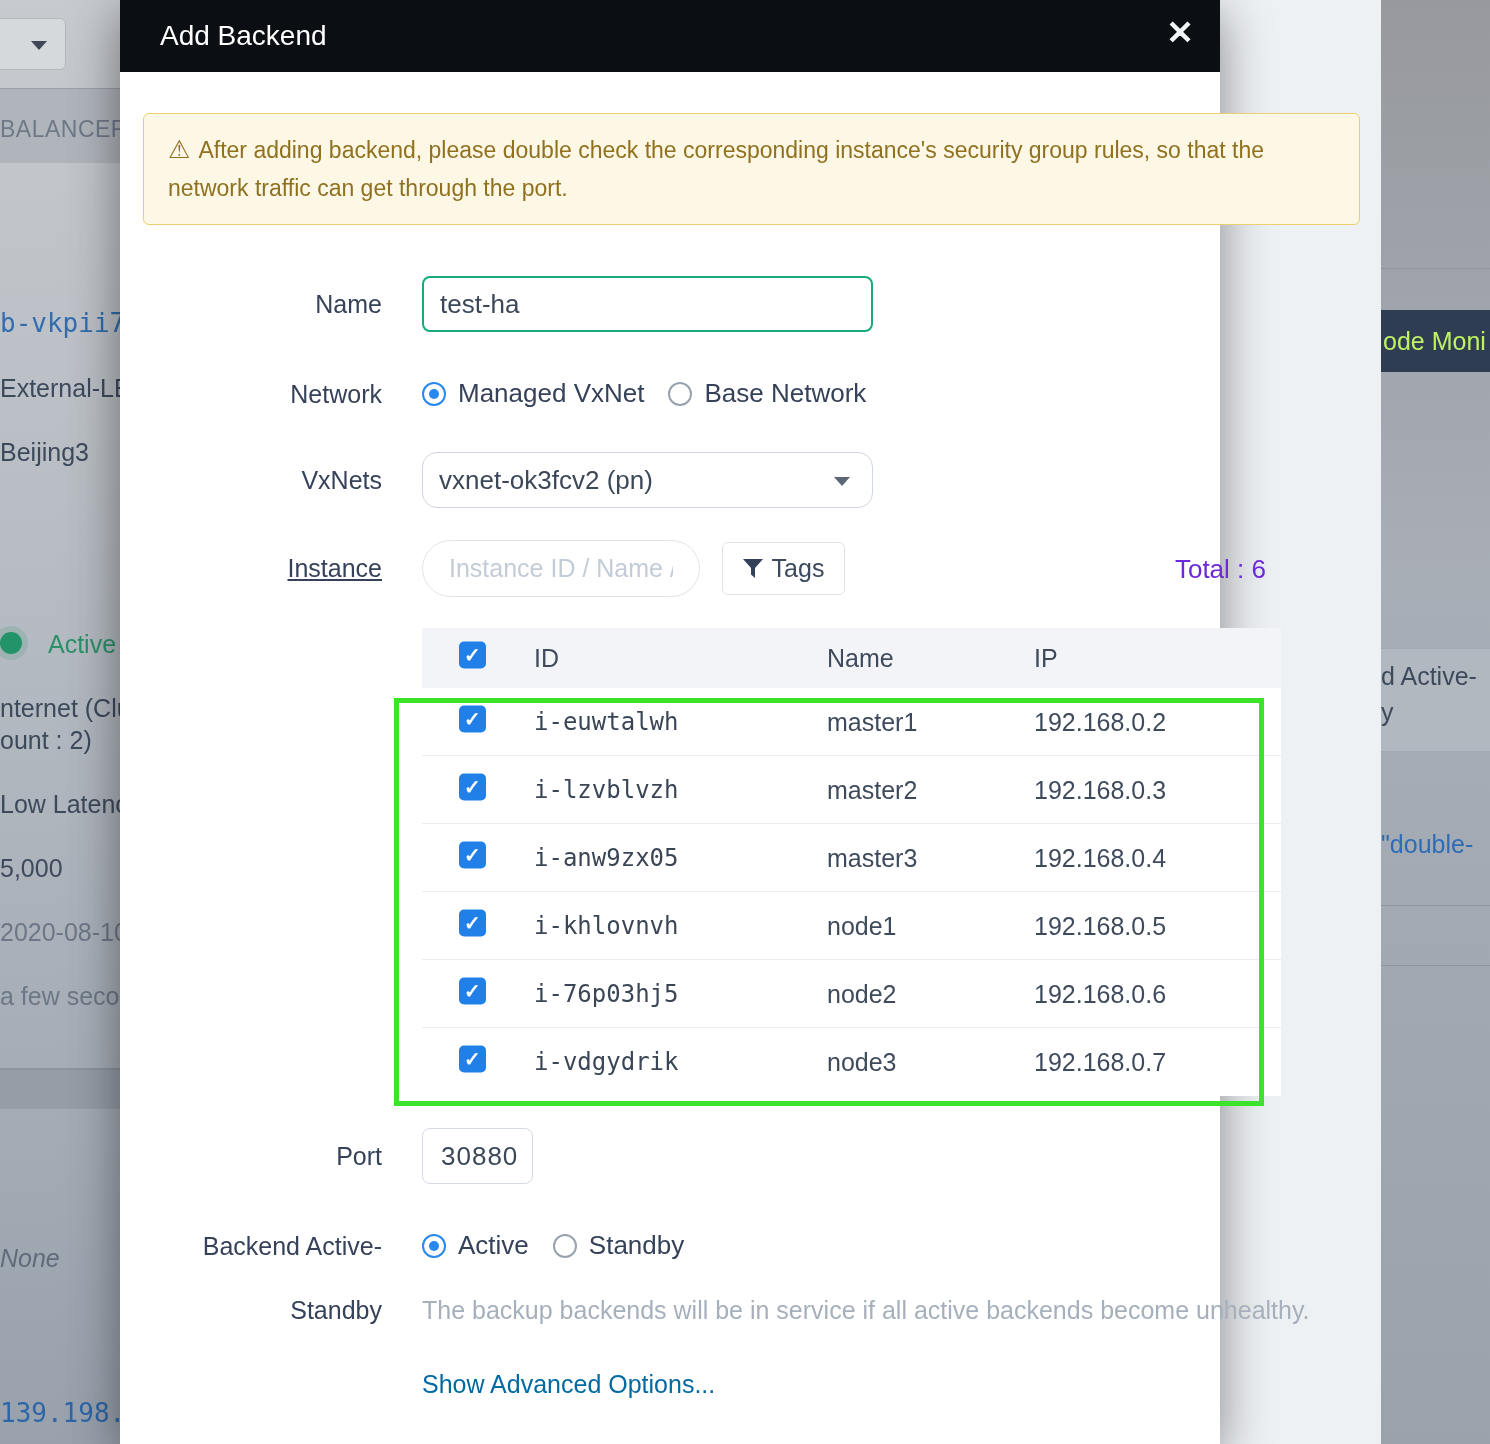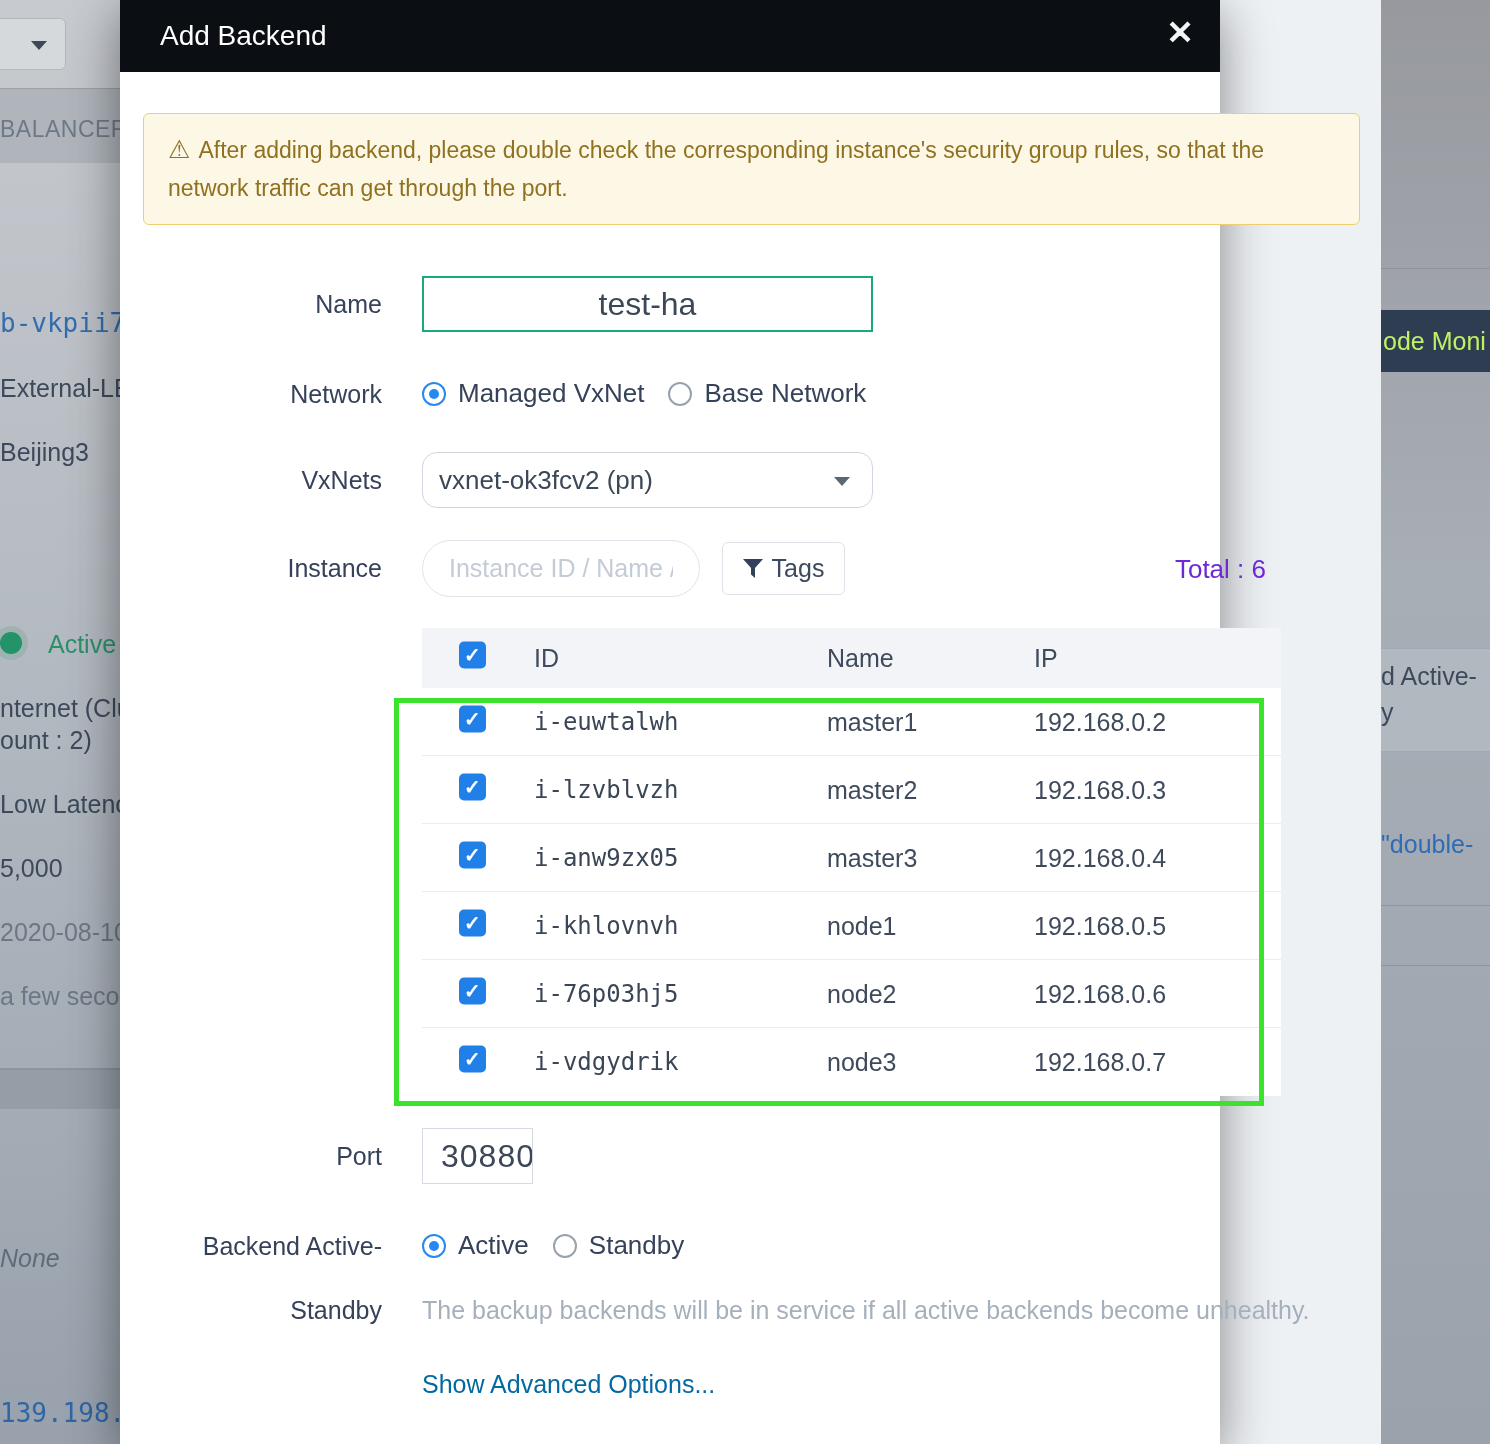--- a/index.html
+++ b/index.html
@@ -51,23 +51,23 @@
 
   #warning { position:absolute; left:23px; top:113px; width:1217px; height:112px;
              background:#fdf7e6; border:1px solid #edcf71; border-radius:6px;
              padding:16px 24px 0 24px; color:#8f711f; font-size:23px; line-height:38px; }
   #warning .warn-icon { font-size:25px; margin-right:8px; }
 
   .form-label { position:absolute; left:0; width:262px; text-align:right;
                 font-size:25px; color:#36425a; }
   .ctrl { position:absolute; left:302px; }
 
-  .text-input { height:56px; border:1px solid #d5dbe3; border-radius:0;
-                font-family:"Liberation Sans", sans-serif; font-size:32px;
-                color:#3c4858; padding:0 16px; background:#fff; outline:none;text-align:center; }
+  .text-input { height:56px; border:1px solid #d5dbe3; border-radius:8px;
+                font-family:"Liberation Sans", sans-serif; font-size:26px;
+                color:#3c4858; padding:0 16px; background:#fff; outline:none; }
   #name-input { top:276px; width:451px; border:2px solid #1aa97b; }
   #port-input { top:1128px; width:111px; padding:0 0 0 18px; letter-spacing:1px; }
 
   .radio { display:inline-block; width:24px; height:24px; border-radius:50%;
            border:2px solid #98a2ae; background:#fff; position:relative;
            vertical-align:middle; }
   .radio.selected { border-color:#2788f0; }
   .radio.selected::after { content:""; position:absolute; left:5px; top:5px;
            width:10px; height:10px; border-radius:50%; background:#2788f0; }
   .radio-label { font-size:26px; color:#36425a; vertical-align:middle; margin:0 24px 0 12px; }
@@ -172,21 +172,21 @@
   <div class="ctrl" style="top:378px;">
     <span class="radio selected"></span><span class="radio-label">Managed VxNet</span><span class="radio"></span><span class="radio-label">Base Network</span>
   </div>
 
   <div class="form-label" style="top:466px;">VxNets</div>
   <div class="select-box" id="vxnet-select">
     <span>vxnet-ok3fcv2 (pn)</span>
     <span class="caret-dn"></span>
   </div>
 
-  <div class="form-label" style="top:554px;">Instance</div>
+  <div class="form-label" style="top:554px;text-decoration:underline;">Instance</div>
   <input id="instance-search" placeholder="Instance ID / Name /" style="">
   <div id="tags-btn">
     <svg width="20" height="19" viewBox="0 0 20 19">
       <path d="M0 0 H20 L12 9 V19 L8 15.5 V9 Z" fill="#33415a"></path>
     </svg>
     <span>Tags</span>
   </div>
   <div id="total-count">Total : 6</div>
 
   <div id="instance-table">

